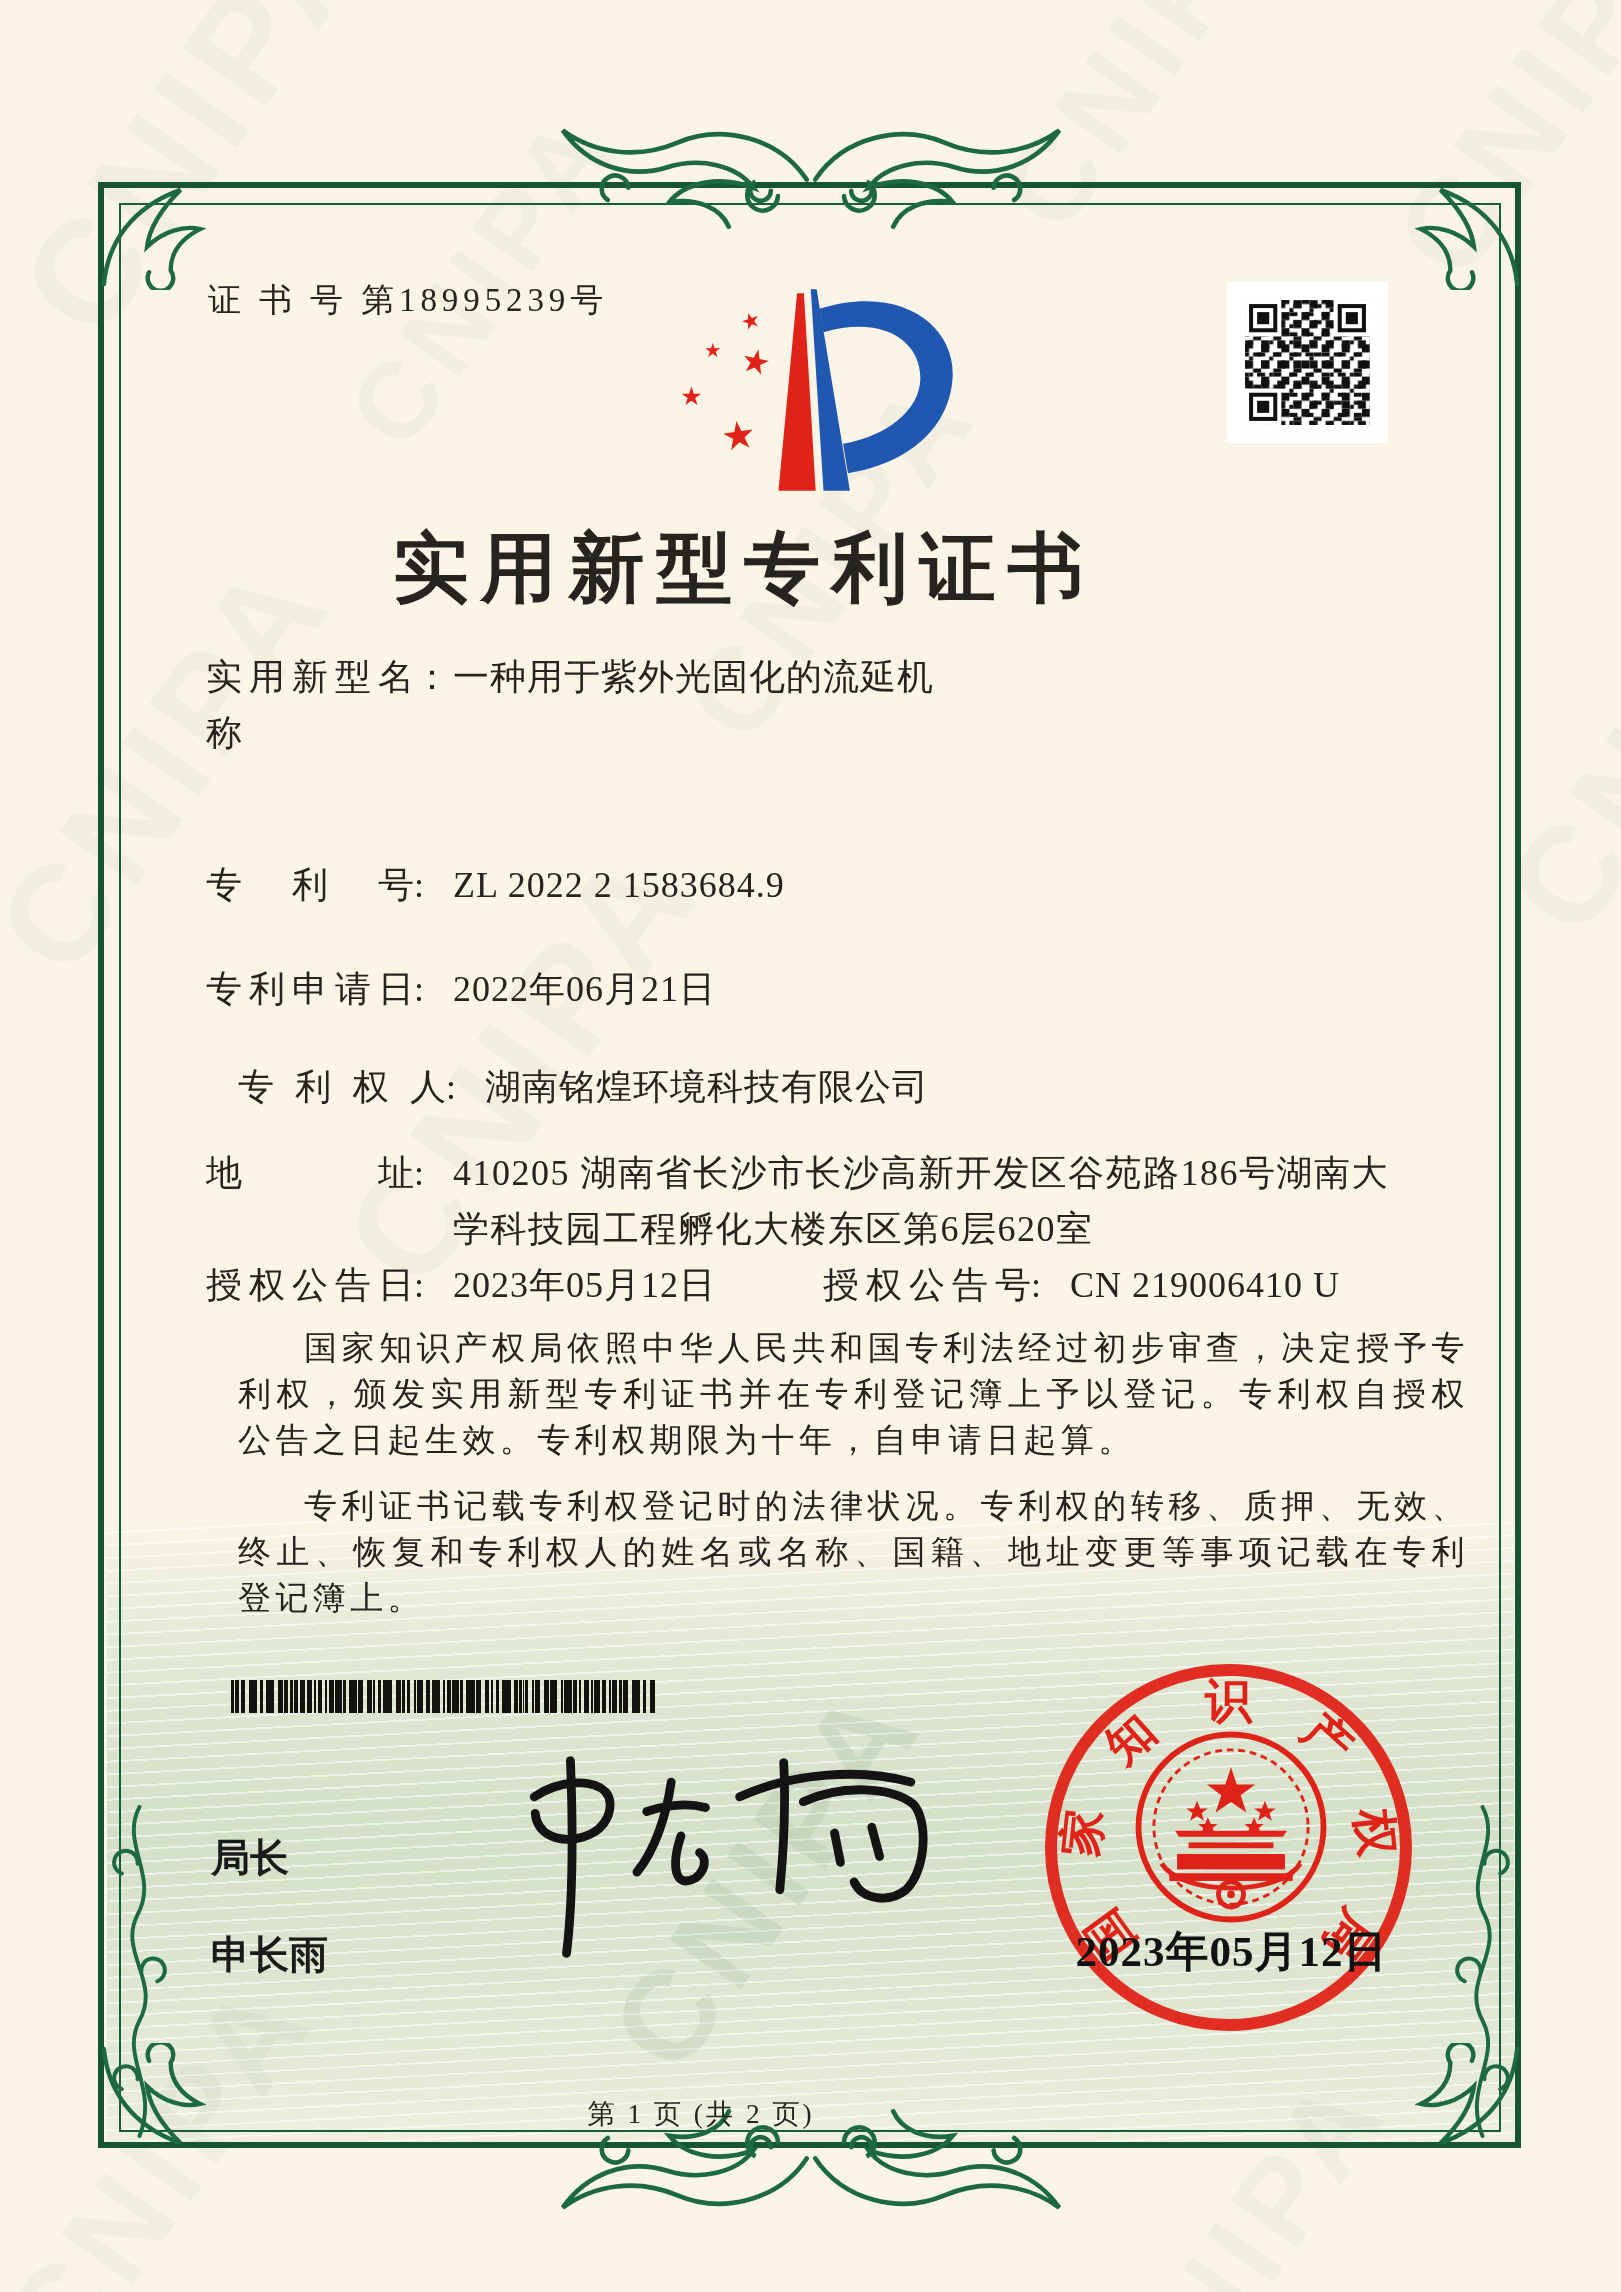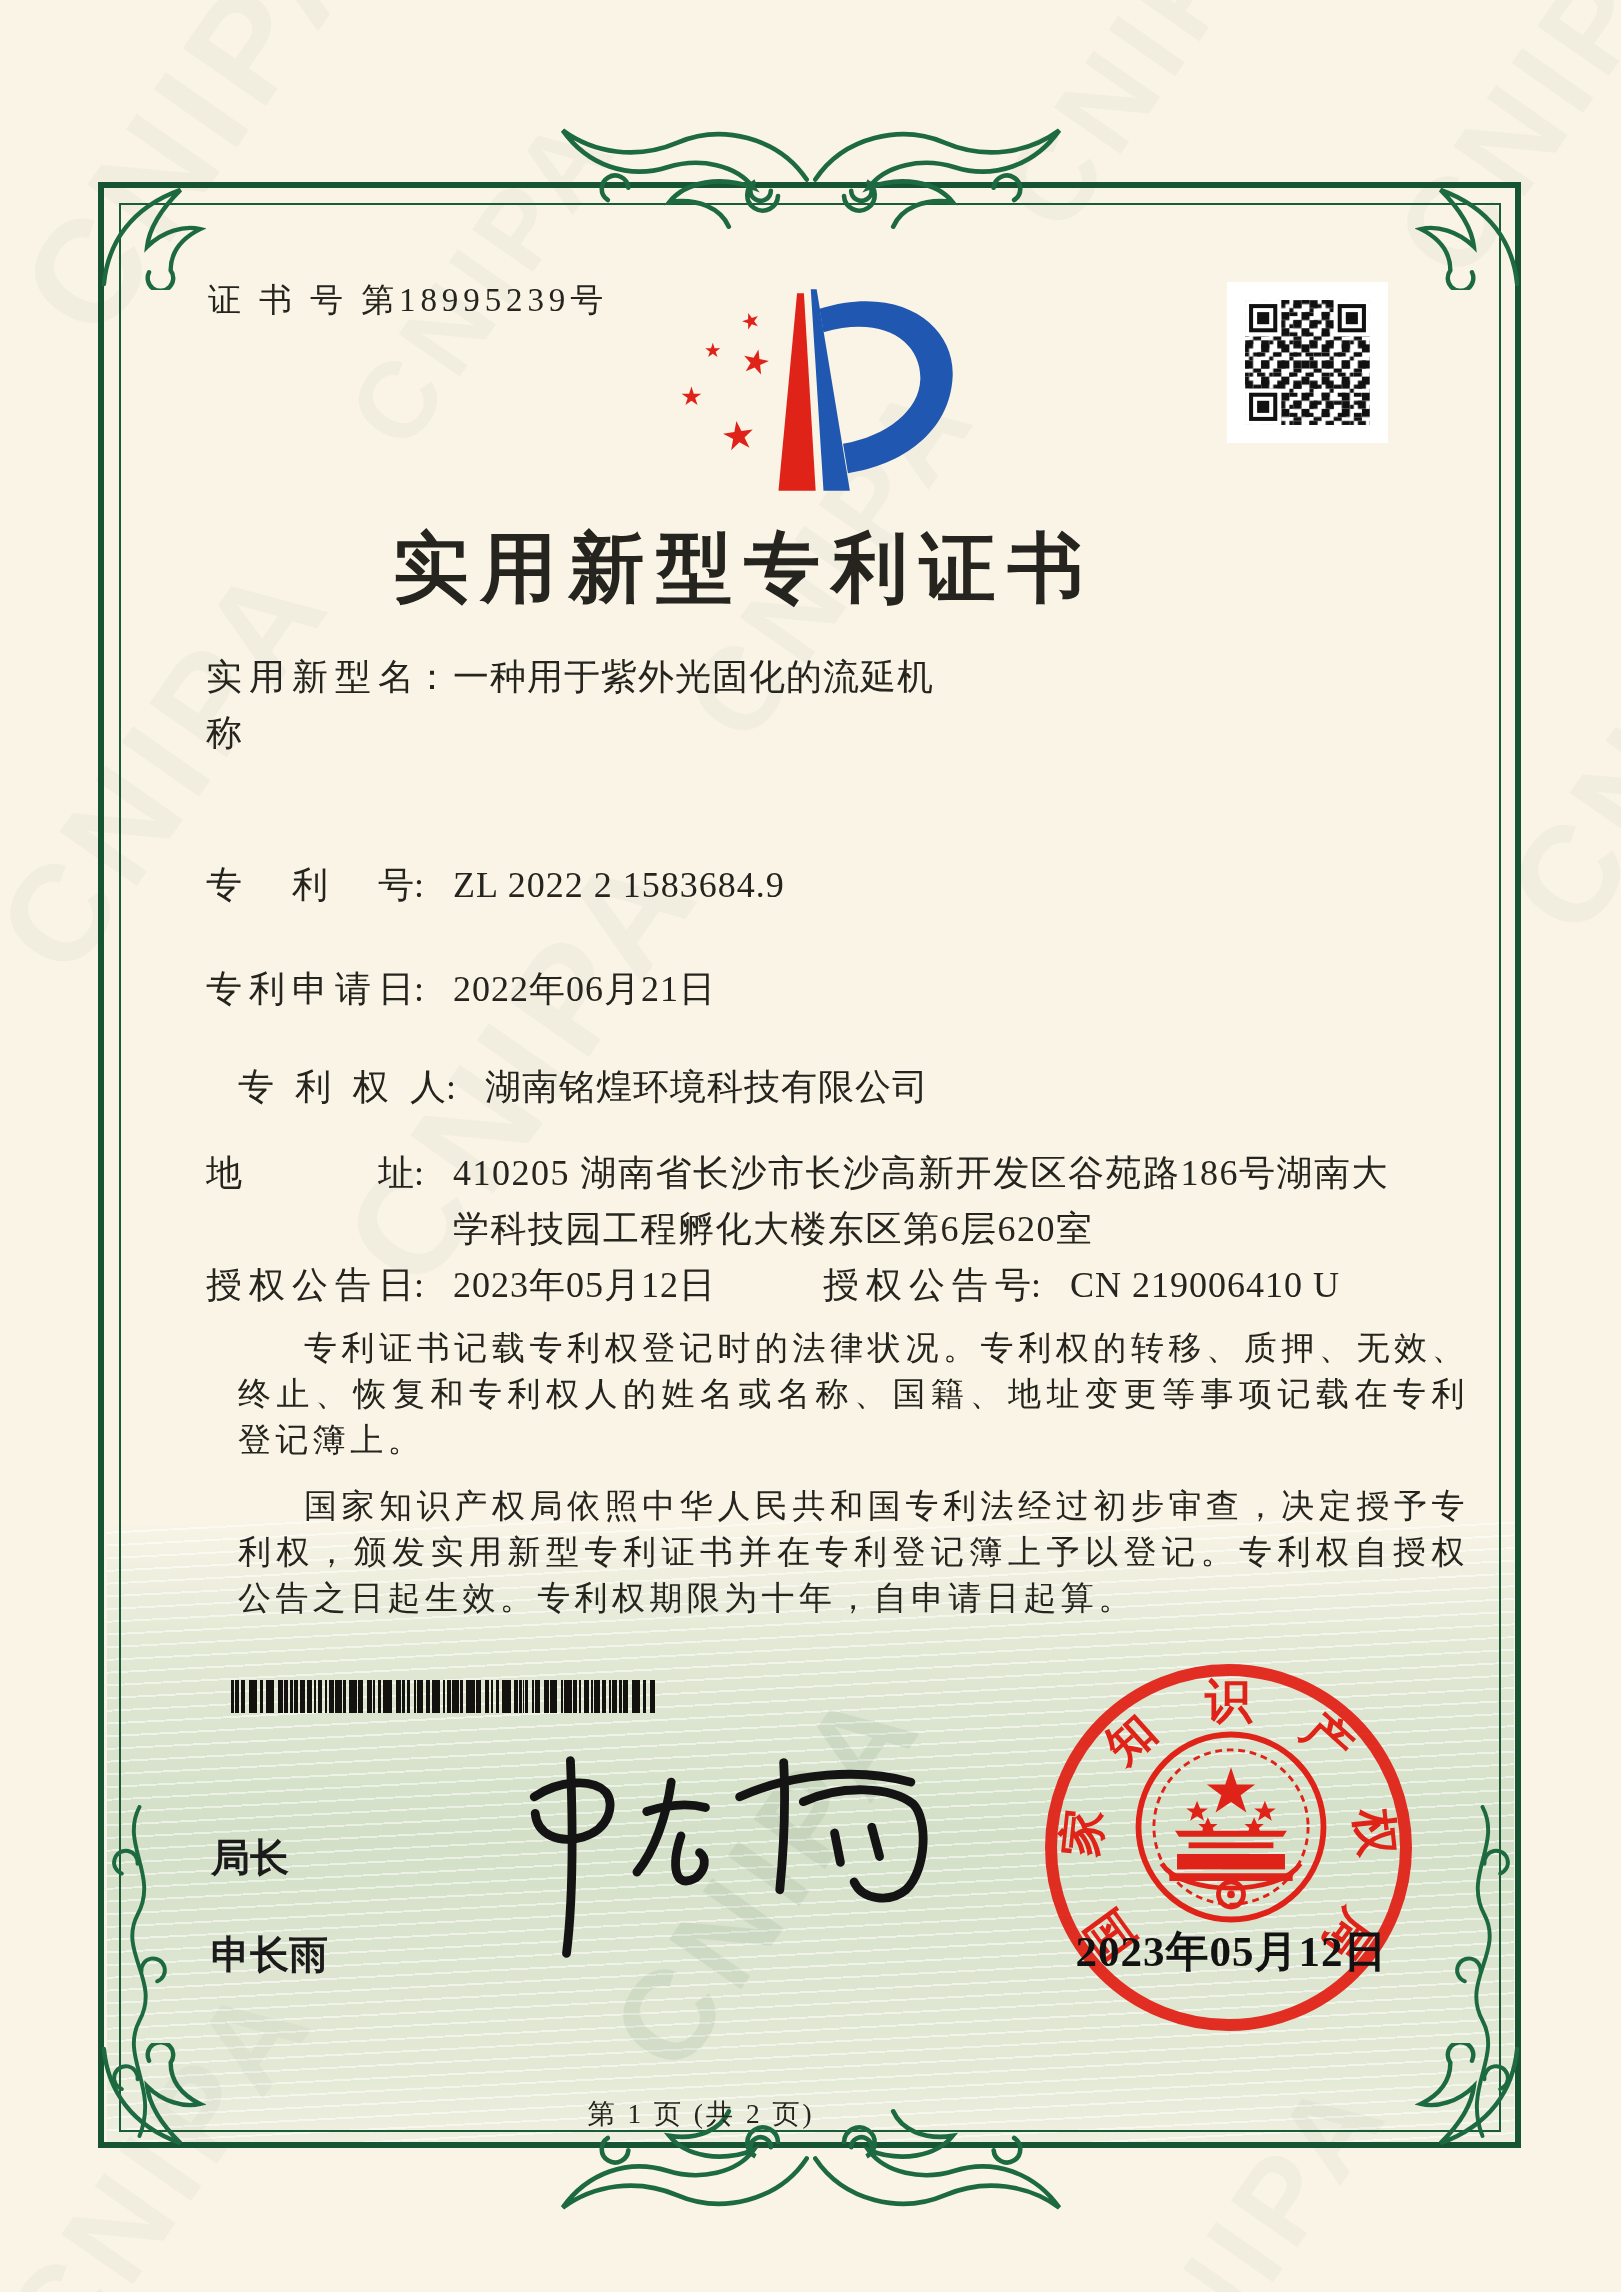--- a/index.html
+++ b/index.html
@@ -240,22 +240,22 @@
     <span class="lbl">地址</span><span class="colon">:</span><span class="val wrap">410205 湖南省长沙市长沙高新开发区谷苑路186号湖南大学科技园工程孵化大楼东区第6层620室</span>
   </div>
   <div class="row" style="top:1257px;">
     <span class="lbl">授权公告日</span><span class="colon">:</span><span class="val">2023年05月12日</span>
   </div>
   <div class="row" style="top:1257px;left:823px;">
     <span class="lbl">授权公告号</span><span class="colon">:</span><span class="val">CN 219006410 U</span>
   </div>
 
   <div class="abs paras">
+    <p>国家知识产权局依照中华人民共和国专利法经过初步审查，决定授予专利权，颁发实用新型专利证书并在专利登记簿上予以登记。专利权自授权公告之日起生效。专利权期限为十年，自申请日起算。</p>
     <p>专利证书记载专利权登记时的法律状况。专利权的转移、质押、无效、终止、恢复和专利权人的姓名或名称、国籍、地址变更等事项记载在专利登记簿上。</p>
-    <p>国家知识产权局依照中华人民共和国专利法经过初步审查，决定授予专利权，颁发实用新型专利证书并在专利登记簿上予以登记。专利权自授权公告之日起生效。专利权期限为十年，自申请日起算。</p>
   </div>
 
   <div class="abs barcode"></div>
 
   <div class="abs officer">
     <div>局长</div>
     <div class="name">申长雨</div>
   </div>
 
   <div class="abs sig" style="left:490px;top:1743px;">

